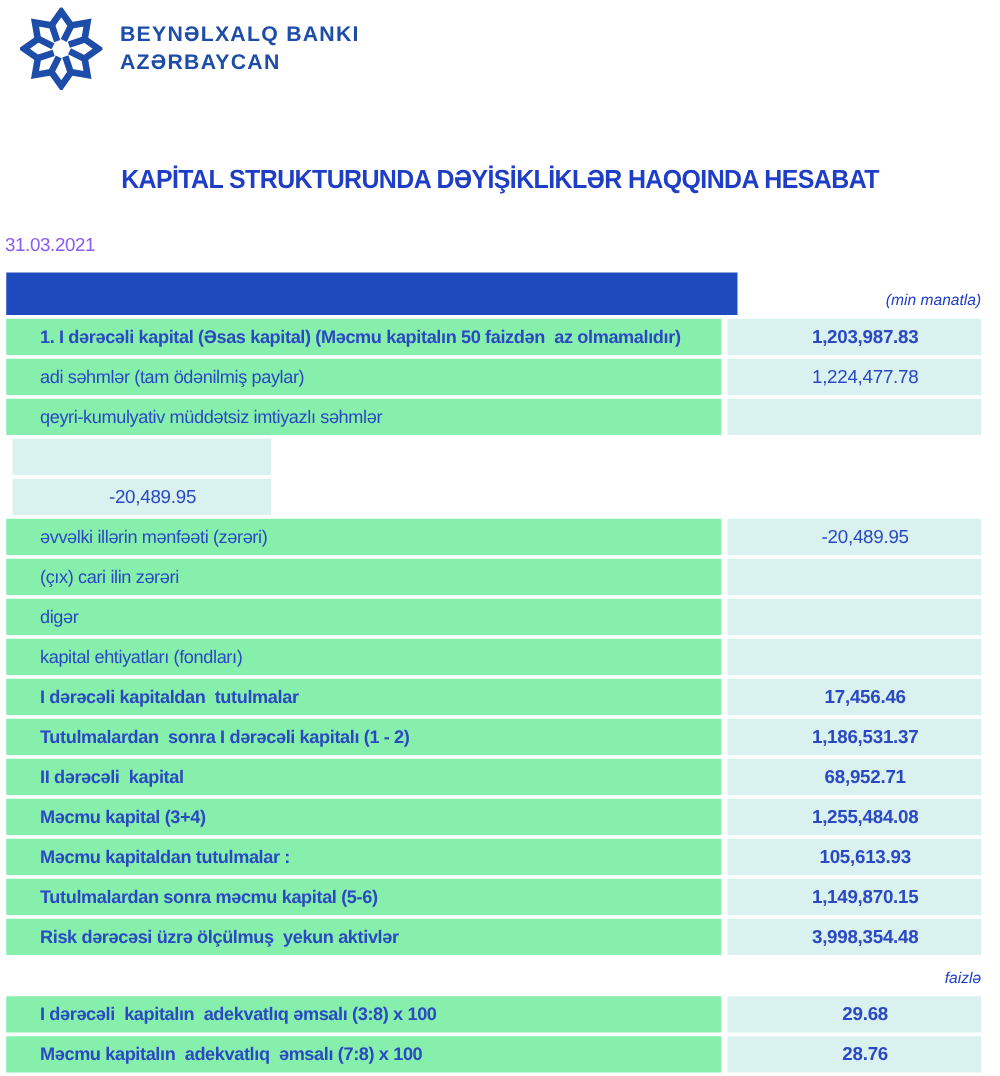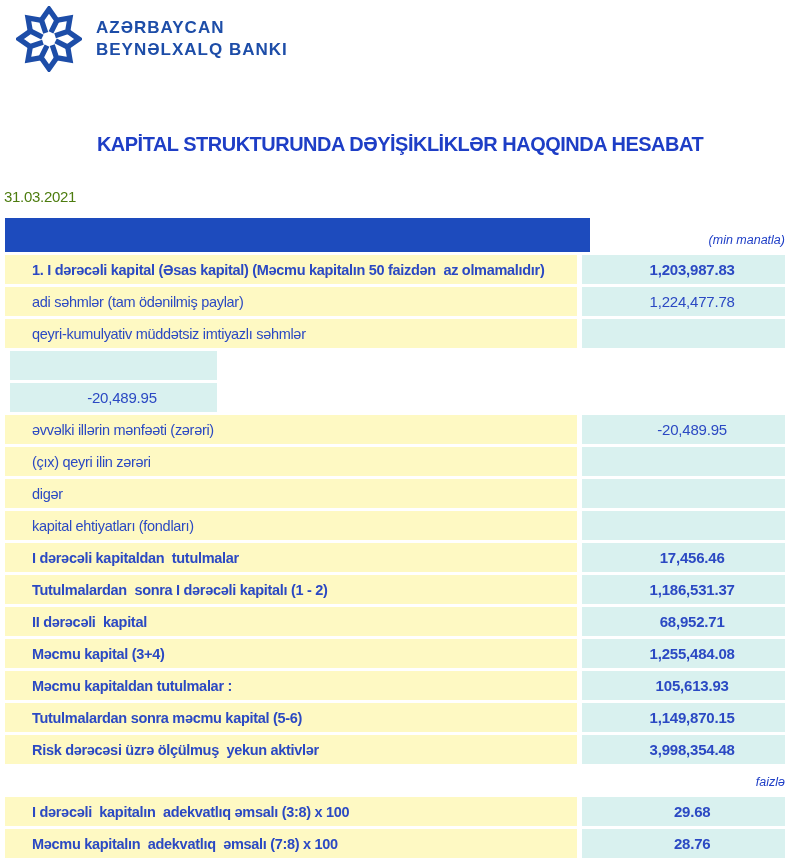--- a/index.html
+++ b/index.html
@@ -42,21 +42,21 @@
     letter-spacing: -0.5px;
     color: #1e3ec6;
     transform: scaleX(0.95);
   }
   .report-date {
     position: absolute;
     top: 188px;
     left: 4px;
     font-size: 15px;
     letter-spacing: -0.3px;
-    color: #4d7c0f;
+    color: #8b5cf6;
   }
 
   
   .capital-table {
     position: absolute;
     top: 218px;
     left: 5px;
     width: 780px;
   }
   .table-head { display: flex; height: 34px; margin-bottom: 3px; }
@@ -68,21 +68,21 @@
     justify-content: flex-end;
     font-style: italic;
     font-size: 12.5px;
     color: #1e3ec6;
     padding-bottom: 5px;
   }
   .row { display: flex; height: 29px; margin-bottom: 3px; }
   .cell-label {
     width: 585px;
     box-sizing: border-box;
-    background: #fef9c3;
+    background: #86efac;
     color: #2b49c3;
     display: flex;
     align-items: center;
     padding-left: 27px;
     font-size: 14.5px;
     letter-spacing: -0.3px;
     white-space: pre;
     overflow: hidden;
   }
   .cell-value {
@@ -120,22 +120,22 @@
         <path d="M38 22 L50 5 L62 22 L53 40" transform="rotate(45 50 50)"></path>
         <path d="M38 22 L50 5 L62 22 L53 40" transform="rotate(90 50 50)"></path>
         <path d="M38 22 L50 5 L62 22 L53 40" transform="rotate(135 50 50)"></path>
         <path d="M38 22 L50 5 L62 22 L53 40" transform="rotate(180 50 50)"></path>
         <path d="M38 22 L50 5 L62 22 L53 40" transform="rotate(225 50 50)"></path>
         <path d="M38 22 L50 5 L62 22 L53 40" transform="rotate(270 50 50)"></path>
         <path d="M38 22 L50 5 L62 22 L53 40" transform="rotate(315 50 50)"></path>
       </g>
     </svg>
     <div class="brand-name">
+      <div>BEYNƏLXALQ BANKI</div>
       <div>AZƏRBAYCAN</div>
-      <div>BEYNƏLXALQ BANKI</div>
     </div>
   </div>
 
   <div class="report-title">KAPİTAL STRUKTURUNDA DƏYİŞİKLİKLƏR HAQQINDA HESABAT</div>
   <div class="report-date">31.03.2021</div>
 
   <div class="capital-table">
     <div class="table-head">
       <div class="head-bar"></div>
       <div class="head-note">(min manatla)</div>
@@ -164,21 +164,21 @@
   <div class="row">
     <div class="cell-value">-20,489.95</div>
   </div>
 
   <div class="row">
     <div class="cell-label">əvvəlki illərin mənfəəti (zərəri)</div>
     <div class="cell-value">-20,489.95</div>
   </div>
 
   <div class="row">
-    <div class="cell-label">(çıx) qeyri ilin zərəri</div>
+    <div class="cell-label">(çıx) cari ilin zərəri</div>
     <div class="cell-value"></div>
   </div>
 
   <div class="row">
     <div class="cell-label">digər</div>
     <div class="cell-value"></div>
   </div>
 
   <div class="row">
     <div class="cell-label">kapital ehtiyatları (fondları)</div>

